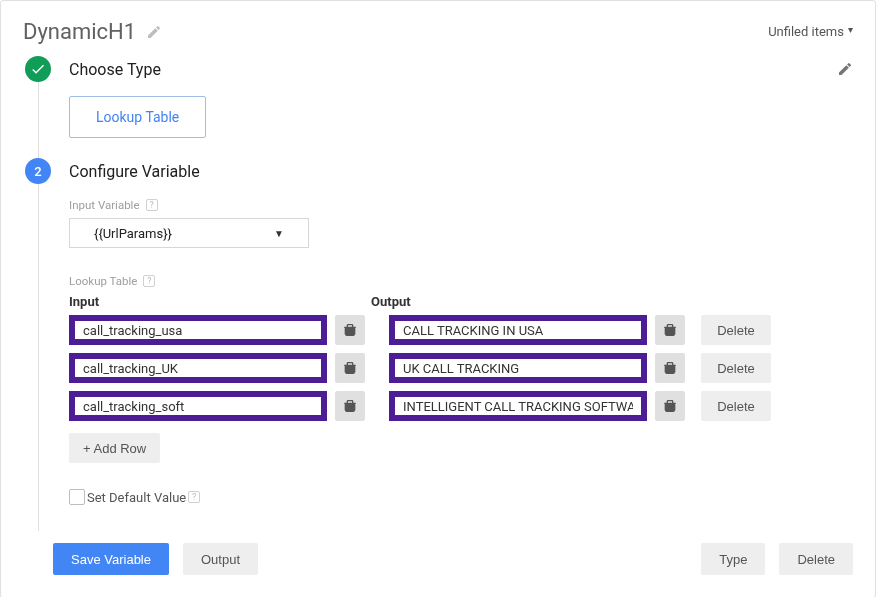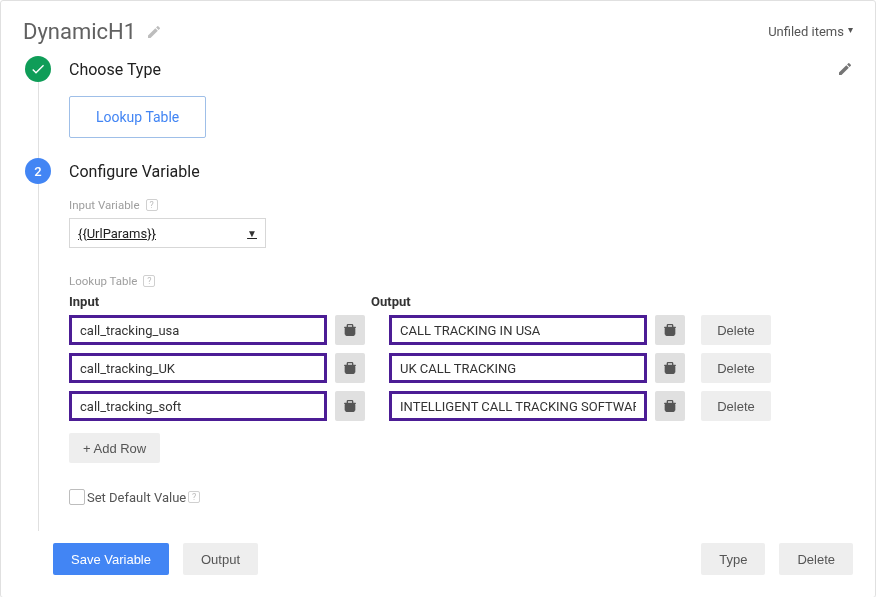--- a/index.html
+++ b/index.html
@@ -109,29 +109,28 @@
   .help-q {
     width: 12px; height: 12px;
     border: 1px solid #d0d0d0;
     color:#bdbdbd;
     border-radius: 2px;
     font-size: 9px;
     display: inline-flex; align-items:center; justify-content:center;
     cursor: help;
   }
   .select-box {
-    width: 197px;
+    width: 240px;
     height: 30px;
     border: 1px solid #d7d7d7;
     display: flex; align-items: center; justify-content: space-between;
-    padding: 0 8px;
+    padding: 0 24px;
     font-size: 13px;
     cursor: pointer;
     background: #fff;
-    text-decoration: underline;
   }
   .select-caret { font-size: 10px; color:#333;}
   .section-gap { height: 26px; }
   .table-headers {
     display: flex;
     gap: 44px;
     font-size: 13px;
     font-weight: 700;
     color:#333;
     margin-bottom: 6px;
@@ -140,21 +139,21 @@
   .table-headers .col-out { width: 258px; }
   .table-row {
     display: flex;
     align-items: center;
     gap: 8px;
     margin-bottom: 8px;
   }
   .text-input {
     width: 258px;
     height: 30px;
-    border: 3px solid #4c1d95;
+    border: 6px solid #4c1d95;
     padding: 0 8px;
     font-size: 13px;
     font-family: inherit;
     color:#333;
   }
   .text-input-out { width: 258px; }
   .block-btn {
     width: 30px; height: 30px;
     background: #e0e0e0;
     color:#555;

